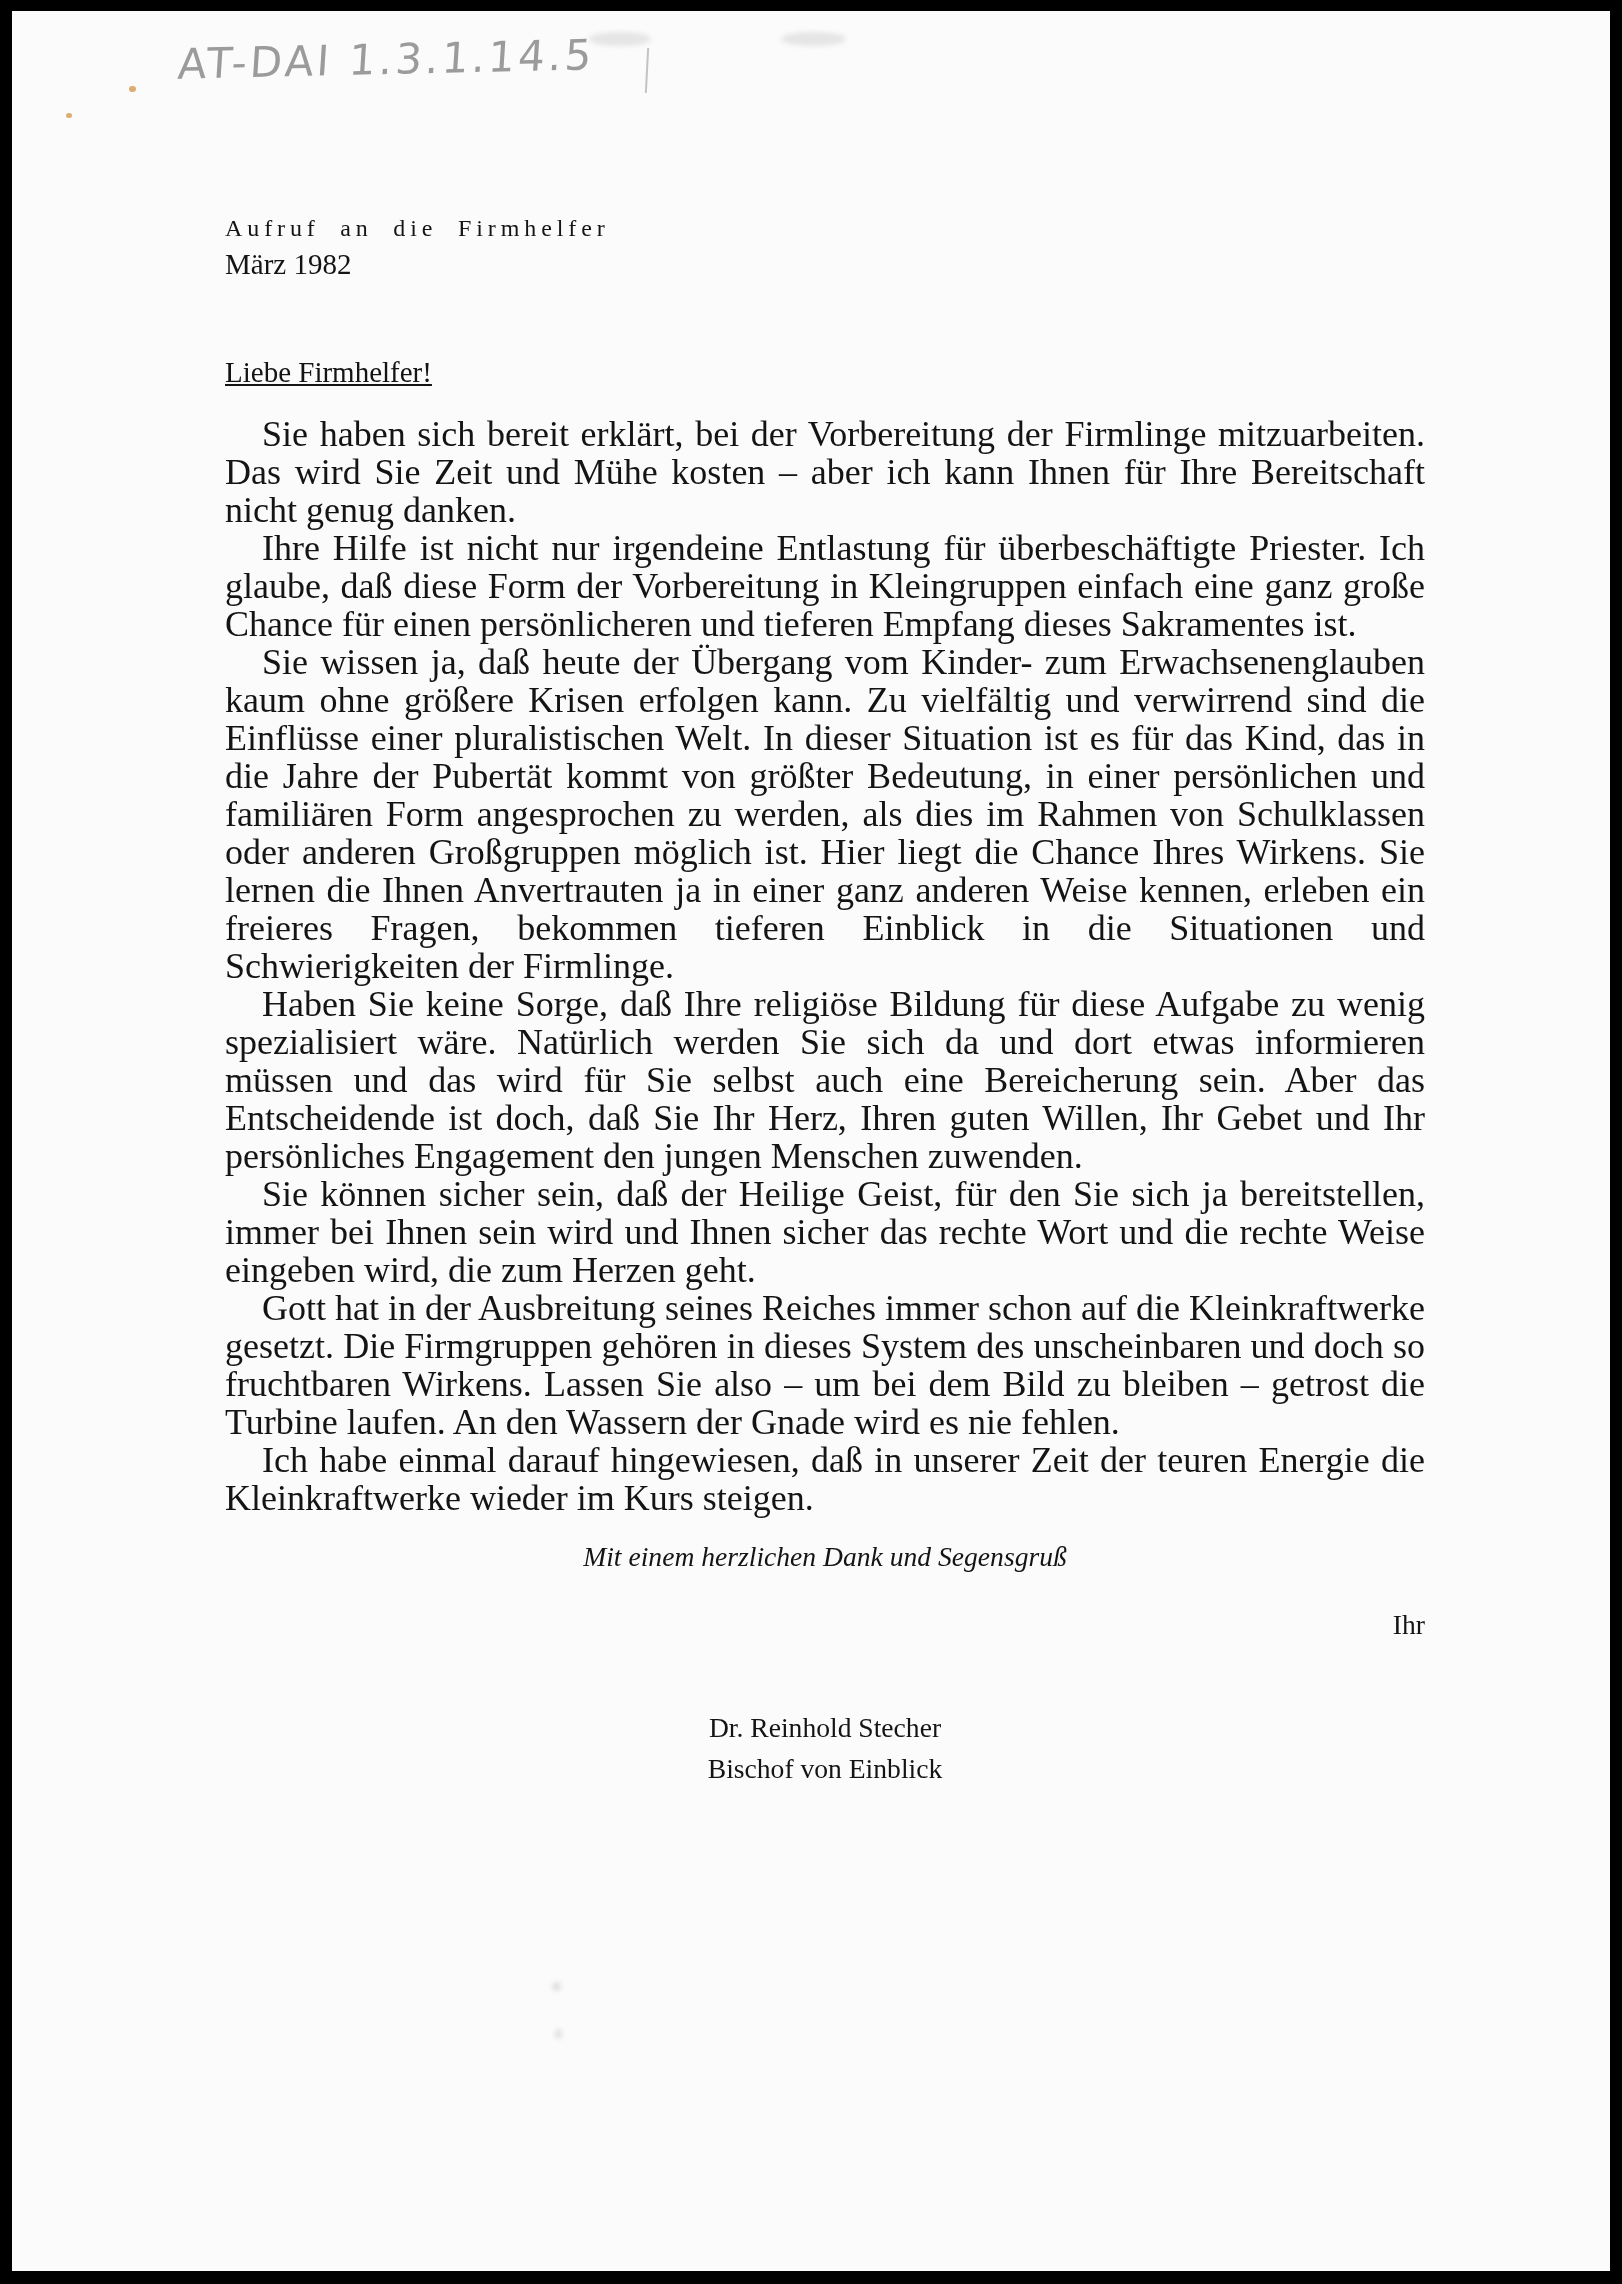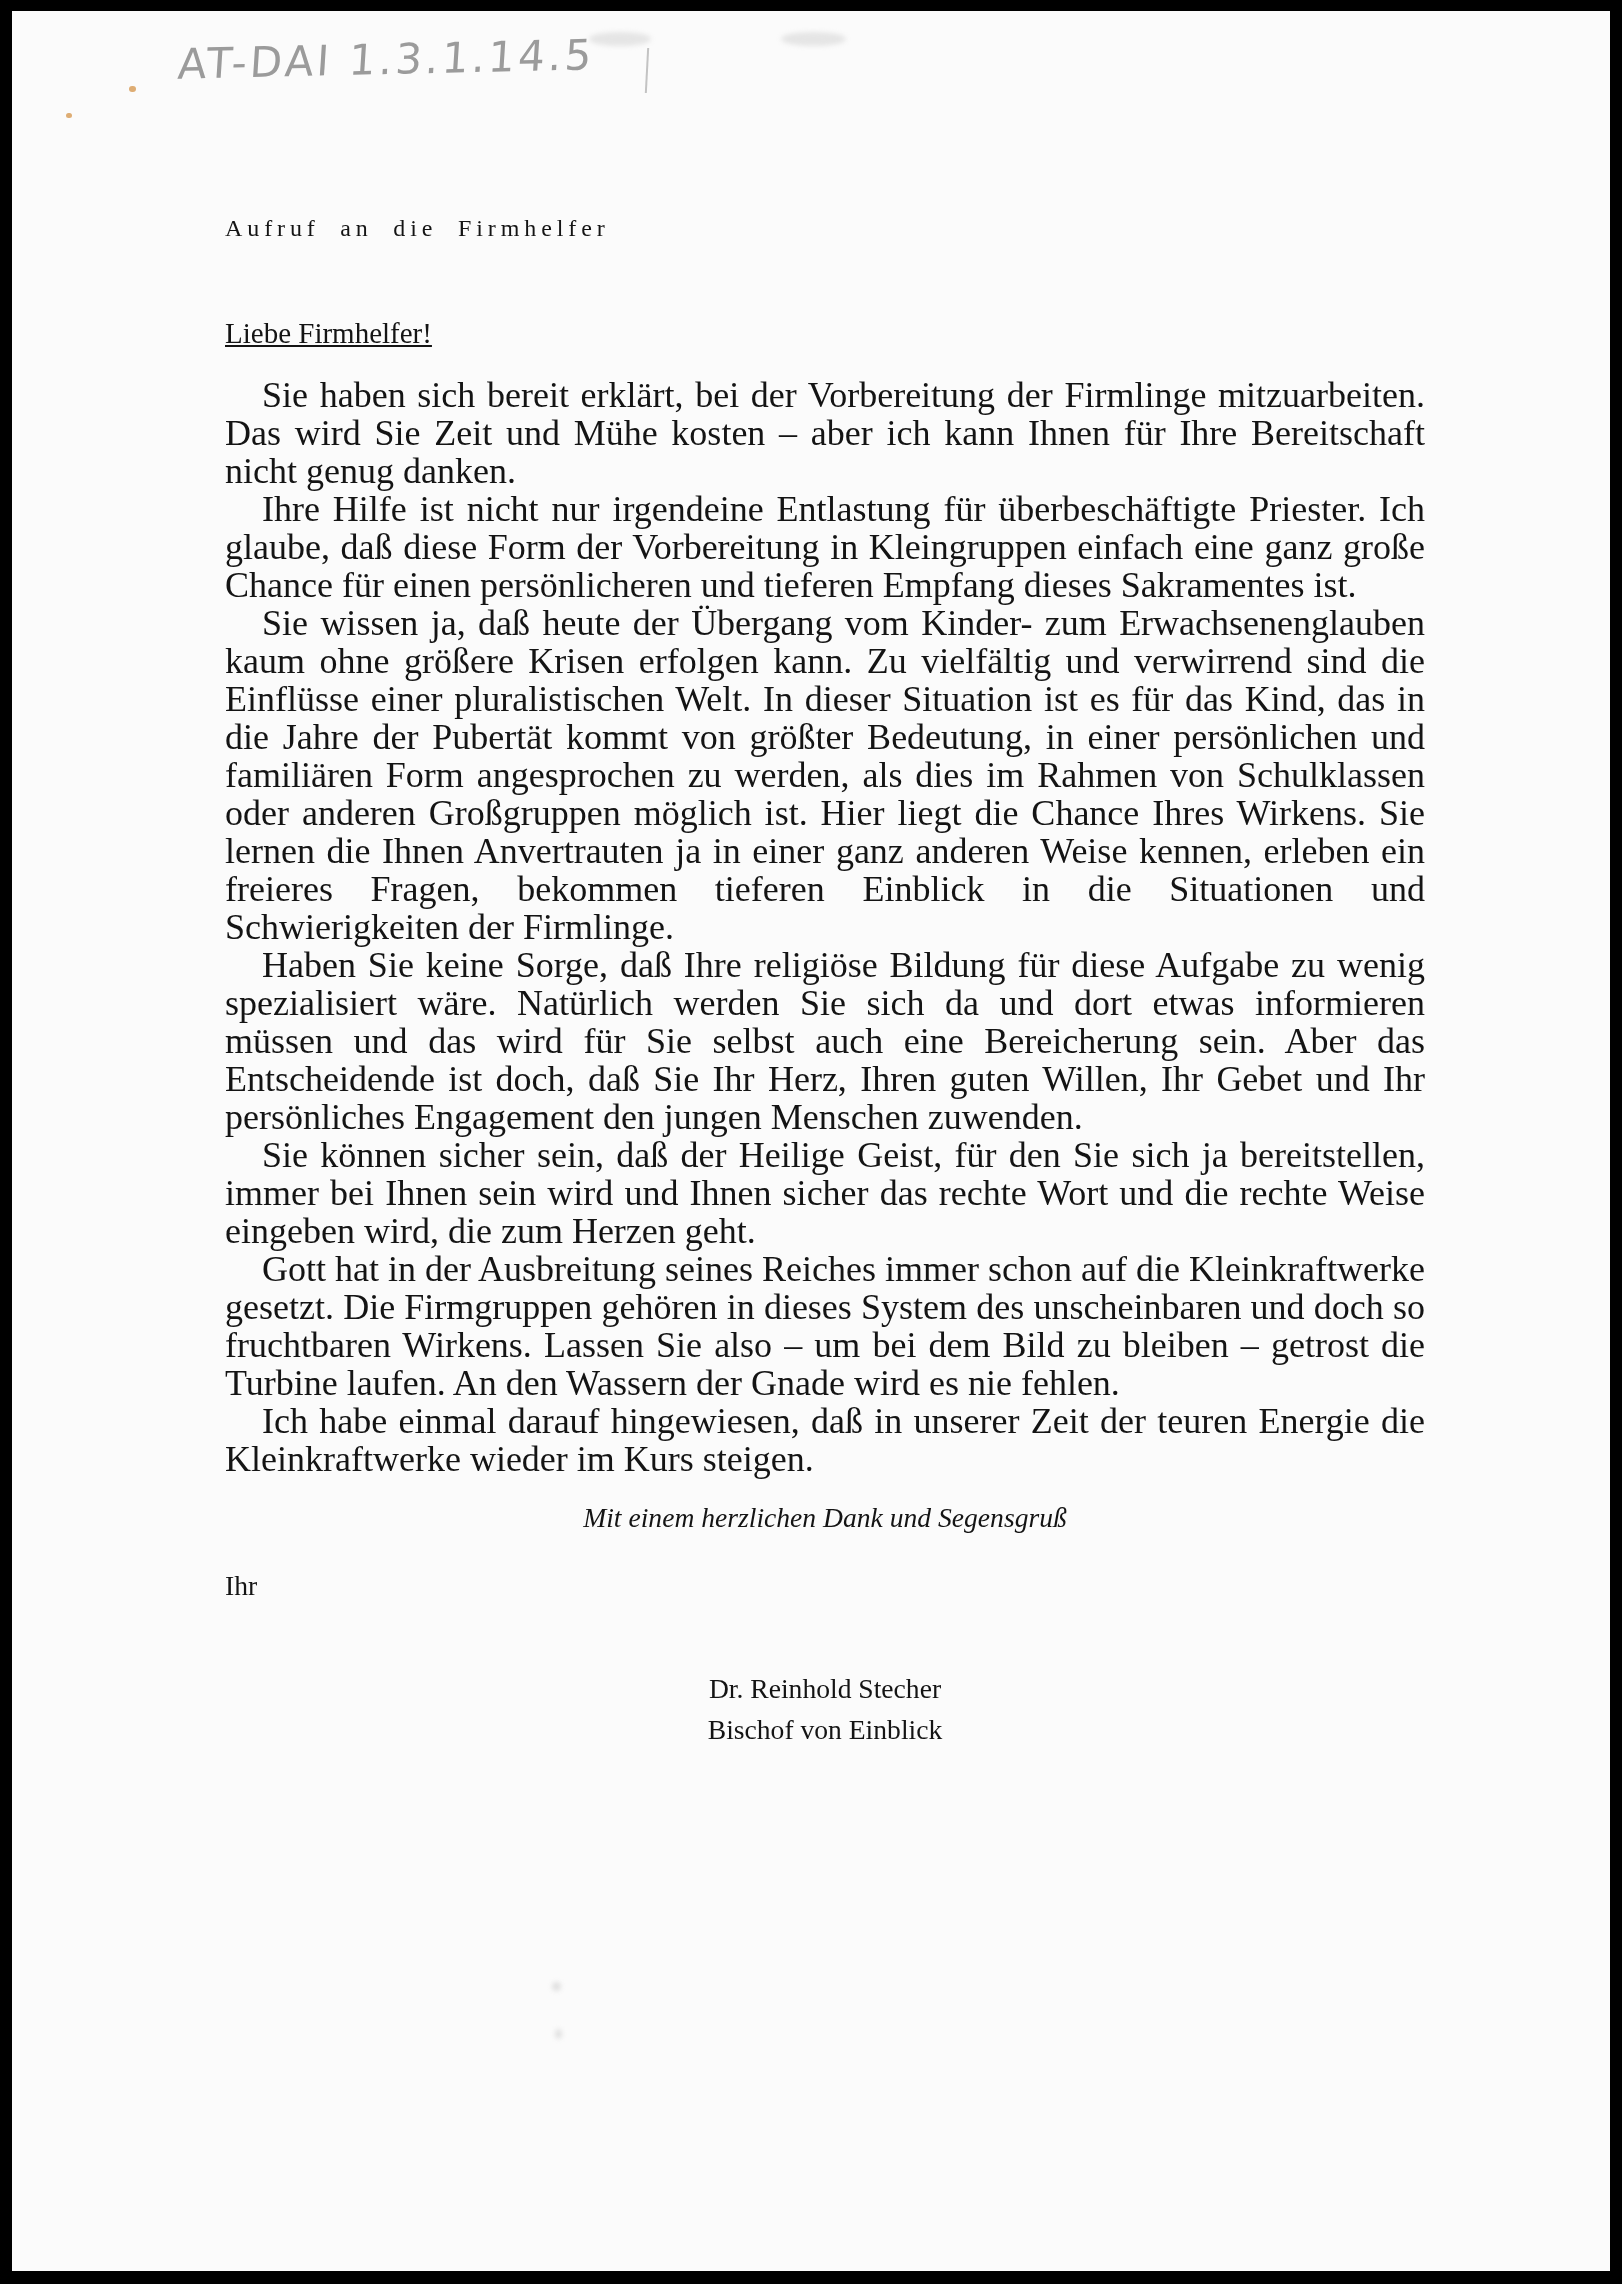--- a/index.html
+++ b/index.html
@@ -101,21 +101,21 @@
   p.body-p.first { margin-top: 24px; }
   .closing {
     margin-top: 21px;
     text-align: center;
     font-size: 27.6px;
     line-height: 37px;
     font-style: italic;
   }
   .valediction {
     margin-top: 31px;
-    text-align: left;
+    text-align: right;
     font-size: 27.6px;
     line-height: 37px;
   }
   .signature {
     margin-top: 64px;
     text-align: center;
     font-size: 27.6px;
     line-height: 41px;
   }
 </style>
@@ -132,20 +132,21 @@
     <div class="smudge s2"></div>
     <div class="smudge s3"></div>
     <div class="smudge s4"></div>
     <div class="speck-orange o1"></div>
     <div class="speck-orange o2"></div>
 
     <div class="letter">
 
       <div class="title">Aufruf an die Firmhelfer</div>
 
+      <div class="date">März 1982</div>
 
       <div class="salutation">Liebe Firmhelfer!</div>
 
       <p class="body-p first">Sie haben sich bereit erklärt, bei der Vorbereitung der Firmlinge mitzuarbeiten. Das wird Sie Zeit und Mühe kosten – aber ich kann Ihnen für Ihre Bereitschaft nicht genug danken.</p>
       <p class="body-p">Ihre Hilfe ist nicht nur irgendeine Entlastung für überbeschäftigte Priester. Ich glaube, daß diese Form der Vorbereitung in Kleingruppen einfach eine ganz große Chance für einen persönlicheren und tieferen Empfang dieses Sakramentes ist.</p>
       <p class="body-p">Sie wissen ja, daß heute der Übergang vom Kinder- zum Erwachsenenglauben kaum ohne größere Krisen erfolgen kann. Zu vielfältig und verwirrend sind die Einflüsse einer pluralistischen Welt. In dieser Situation ist es für das Kind, das in die Jahre der Pubertät kommt von größter Bedeutung, in einer persönlichen und familiären Form angesprochen zu werden, als dies im Rahmen von Schulklassen oder anderen Großgruppen möglich ist. Hier liegt die Chance Ihres Wirkens. Sie lernen die Ihnen Anvertrauten ja in einer ganz anderen Weise kennen, erleben ein freieres Fragen, bekommen tieferen Einblick in die Situationen und Schwierigkeiten der Firmlinge.</p>
       <p class="body-p">Haben Sie keine Sorge, daß Ihre religiöse Bildung für diese Aufgabe zu wenig spezialisiert wäre. Natürlich werden Sie sich da und dort etwas informieren müssen und das wird für Sie selbst auch eine Bereicherung sein. Aber das Entscheidende ist doch, daß Sie Ihr Herz, Ihren guten Willen, Ihr Gebet und Ihr persönliches Engagement den jungen Menschen zuwenden.</p>
       <p class="body-p">Sie können sicher sein, daß der Heilige Geist, für den Sie sich ja bereitstellen, immer bei Ihnen sein wird und Ihnen sicher das rechte Wort und die rechte Weise eingeben wird, die zum Herzen geht.</p>
       <p class="body-p">Gott hat in der Ausbreitung seines Reiches immer schon auf die Kleinkraftwerke gesetzt. Die Firmgruppen gehören in dieses System des unscheinbaren und doch so fruchtbaren Wirkens. Lassen Sie also – um bei dem Bild zu bleiben – getrost die Turbine laufen. An den Wassern der Gnade wird es nie fehlen.</p>
       <p class="body-p">Ich habe einmal darauf hingewiesen, daß in unserer Zeit der teuren Energie die Kleinkraftwerke wieder im Kurs steigen.</p>

